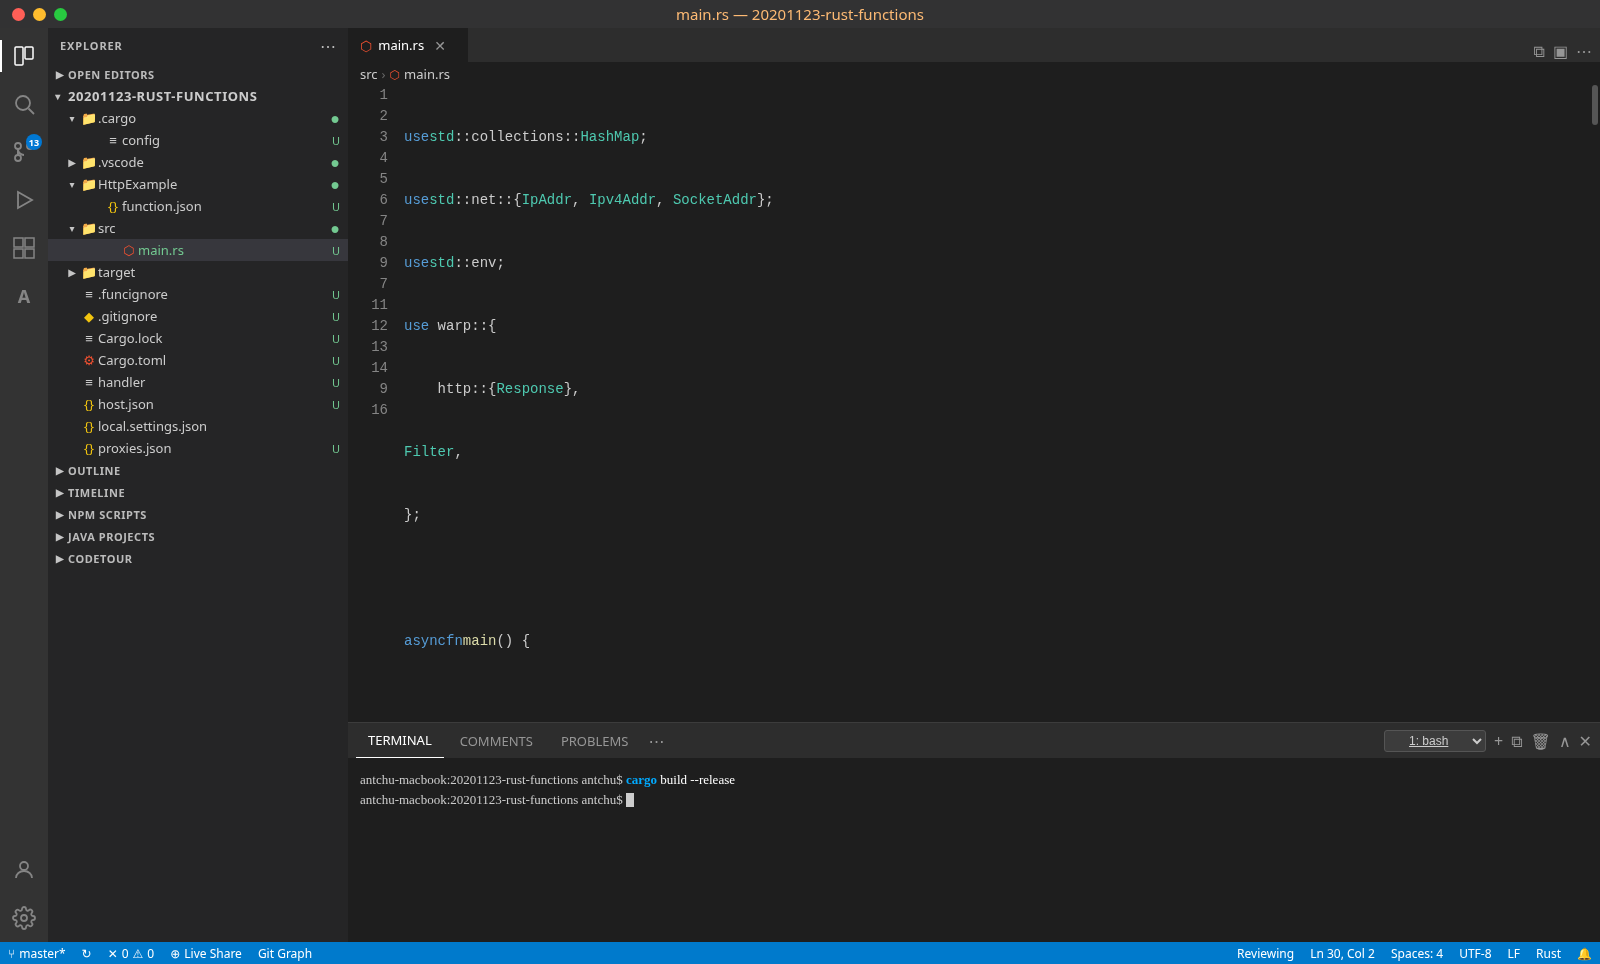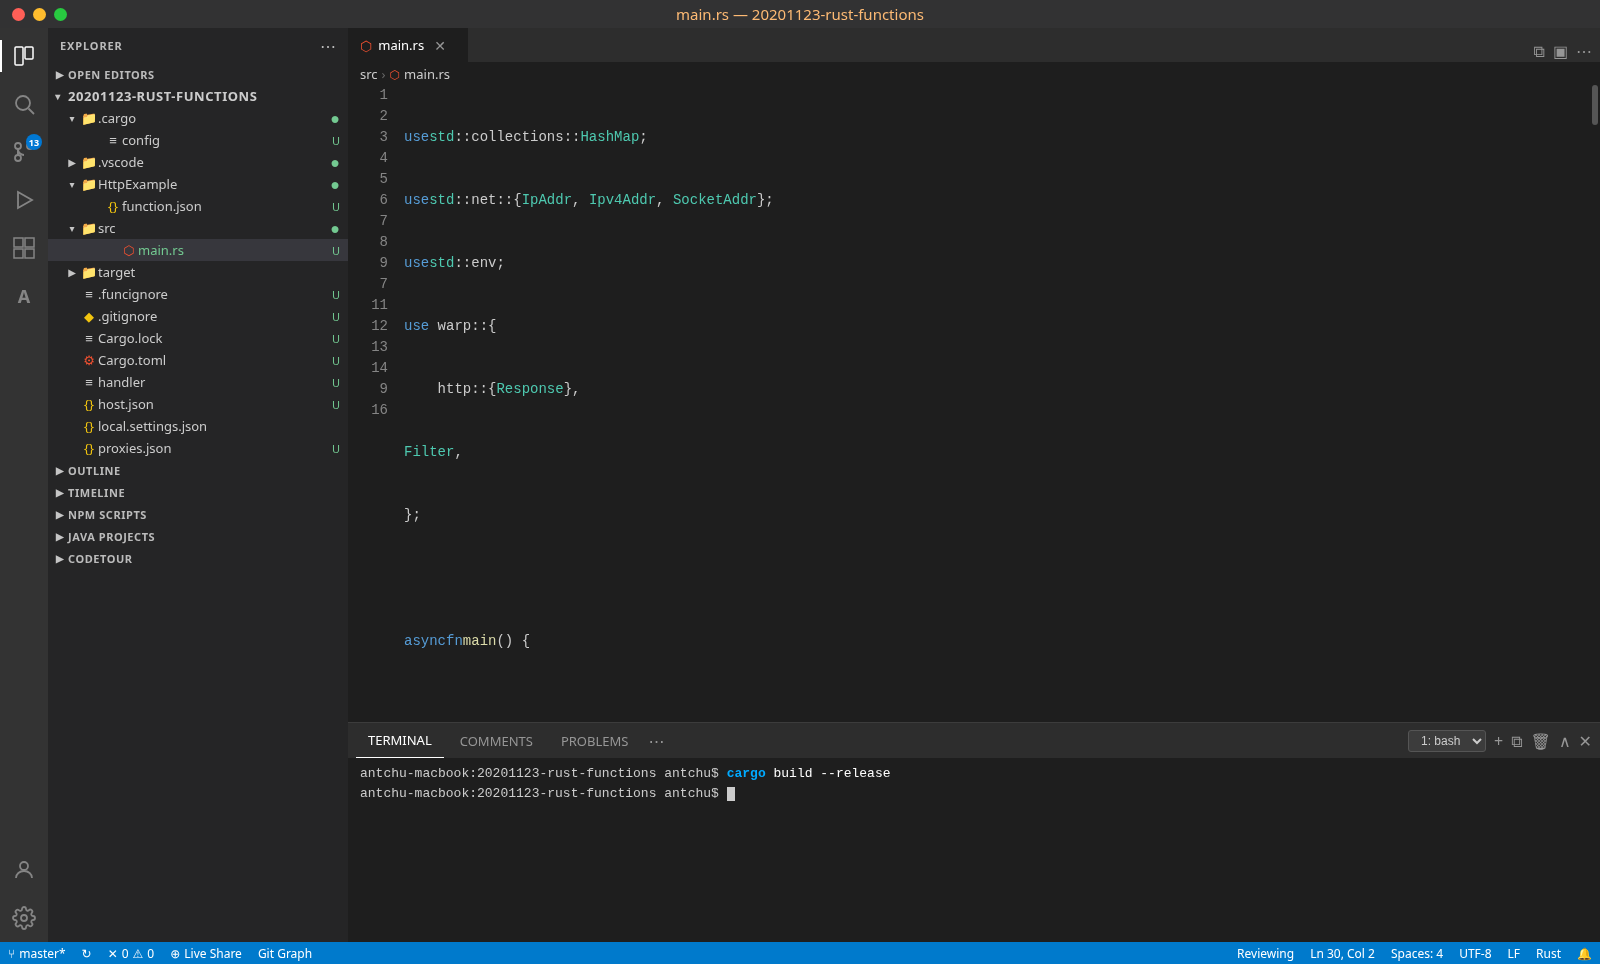--- a/index.html
+++ b/index.html
@@ -337,34 +337,36 @@
       gap: 8px;
       color: #969696;
     }
     .term-actions span { cursor: pointer; font-size: 16px; }
 
     .terminal-select {
       background: #3c3c3c;
       border: 1px solid #555;
       color: #cccccc;
       font-size: 12px;
-      padding: 2px 8px;
+      padding: 2px 20px;
       border-radius: 3px;
       cursor: pointer;
+      text-decoration: underline;
     }
 
     .terminal-content {
       flex: 1;
       padding: 6px 12px;
-      font-family: Liberation Mono, monospace;
+      font-family: Liberation Serif, serif;
       font-size: 13px;
       line-height: 20px;
       overflow-y: auto;
       background: #1e1e1e;
       color: #cccccc;
+      margin-top: 6px;
     }
     .term-prompt { color: #cccccc; }
     .term-cmd { color: #ffffff; }
     .term-cargo { color: #00aaff; font-weight: bold; }
     .term-cursor {
       display: inline-block;
       width: 8px;
       height: 14px;
       background: #cccccc;
       vertical-align: text-bottom;

